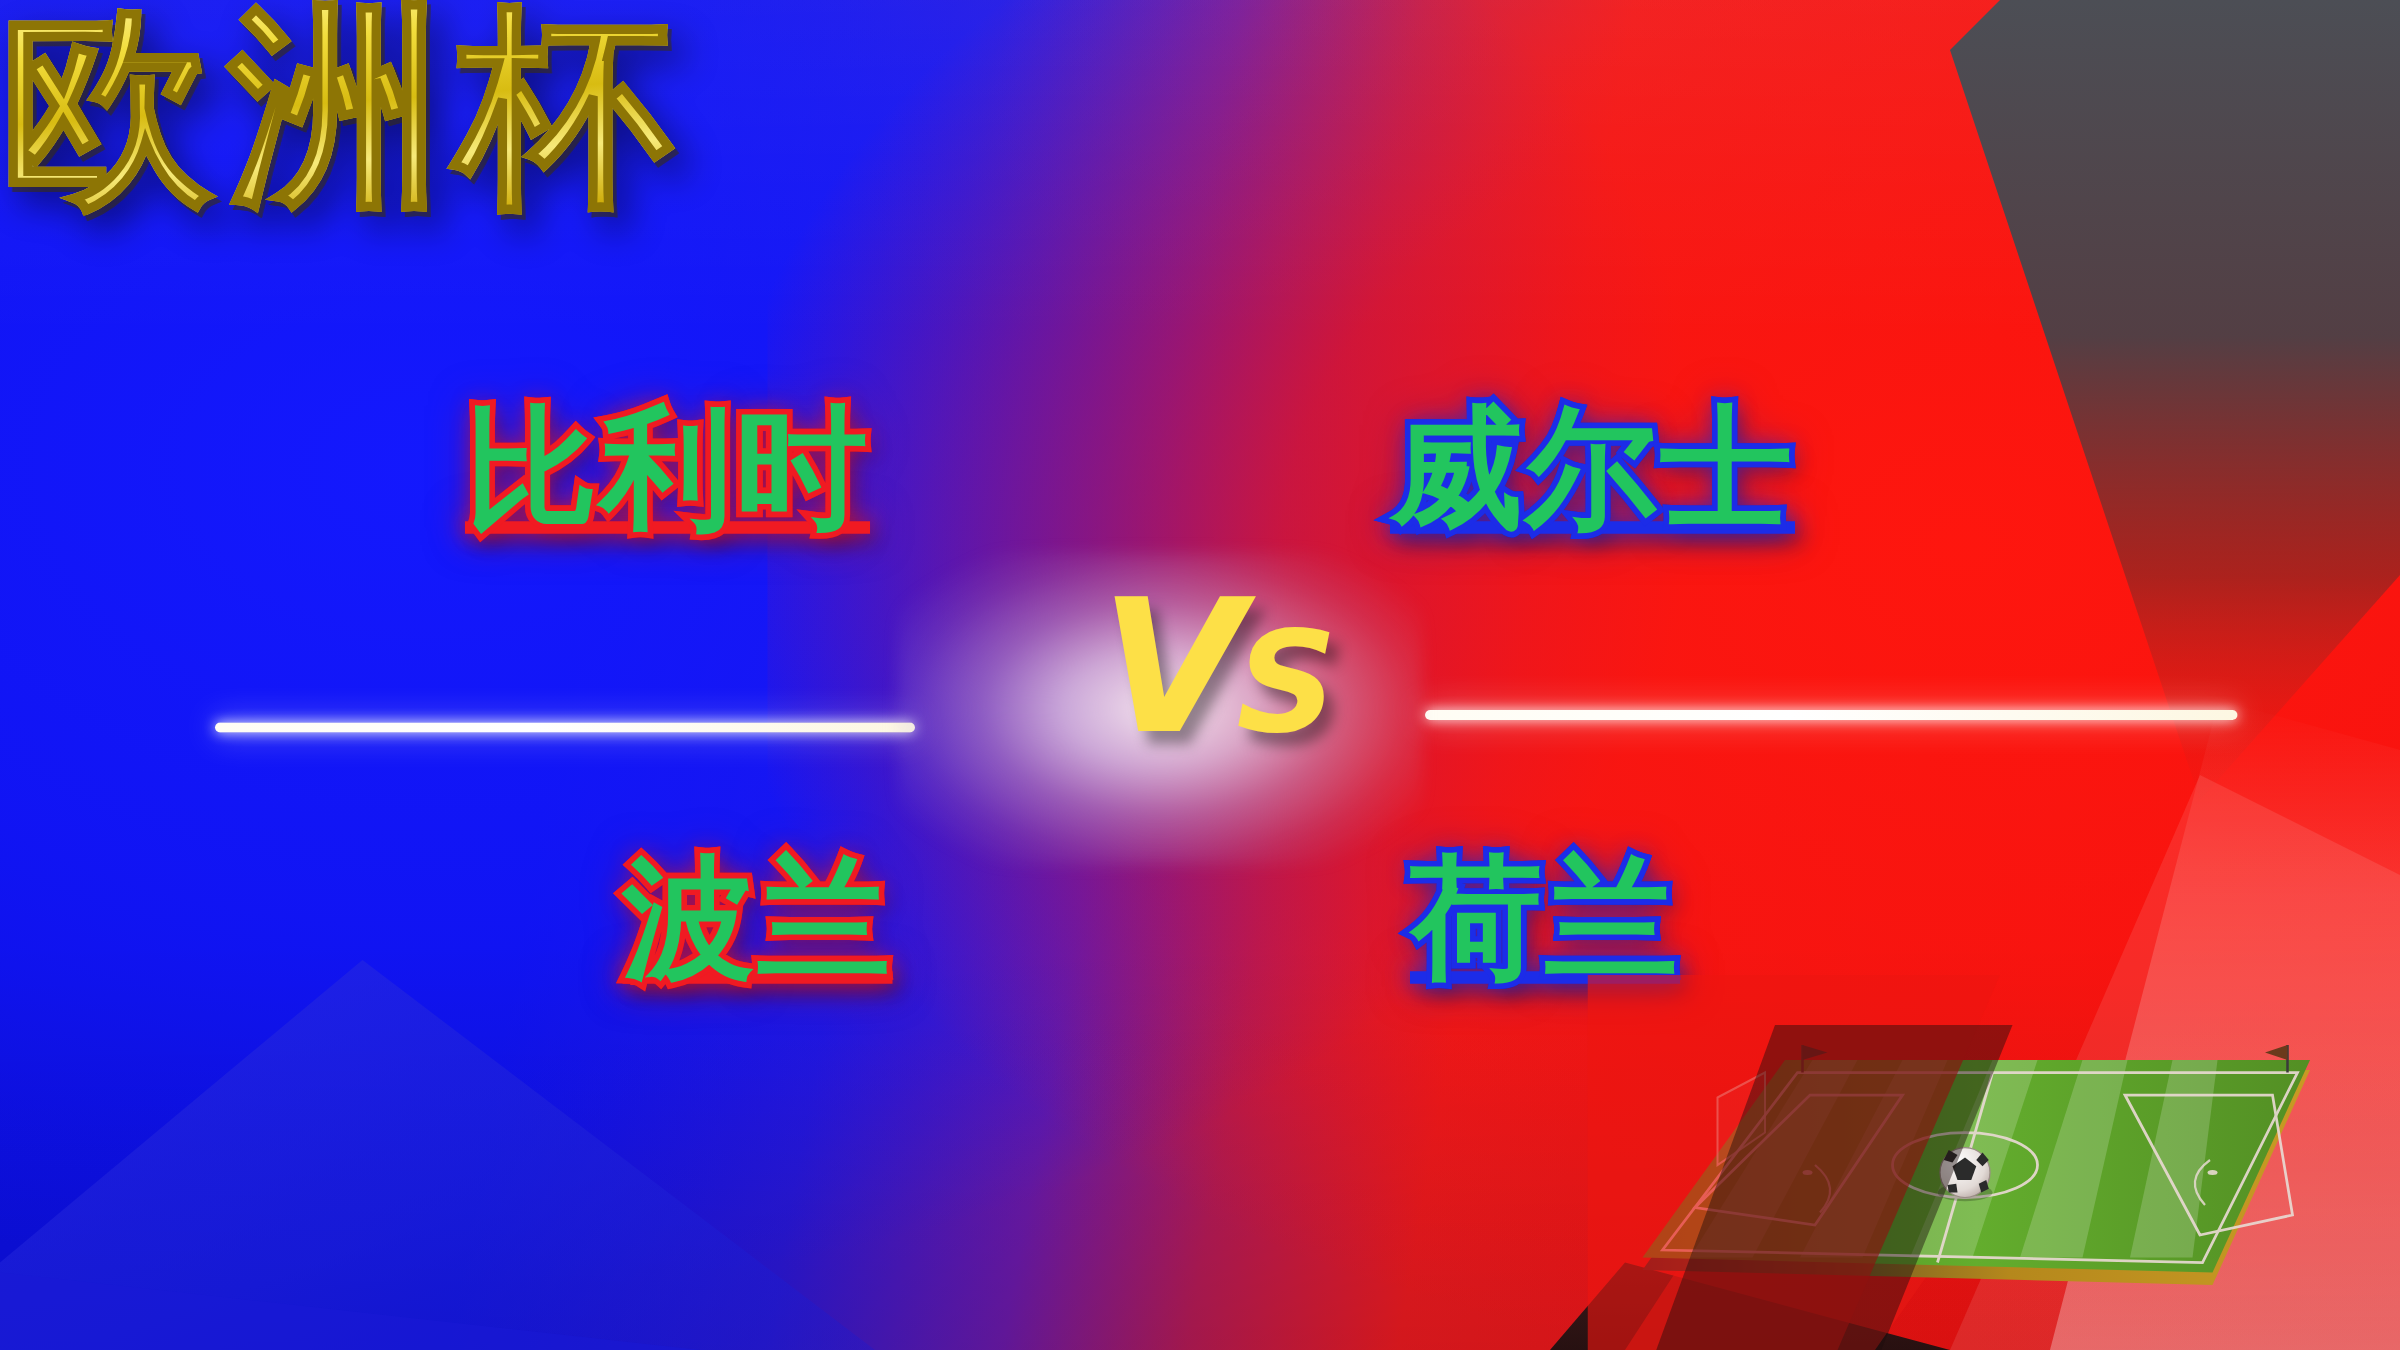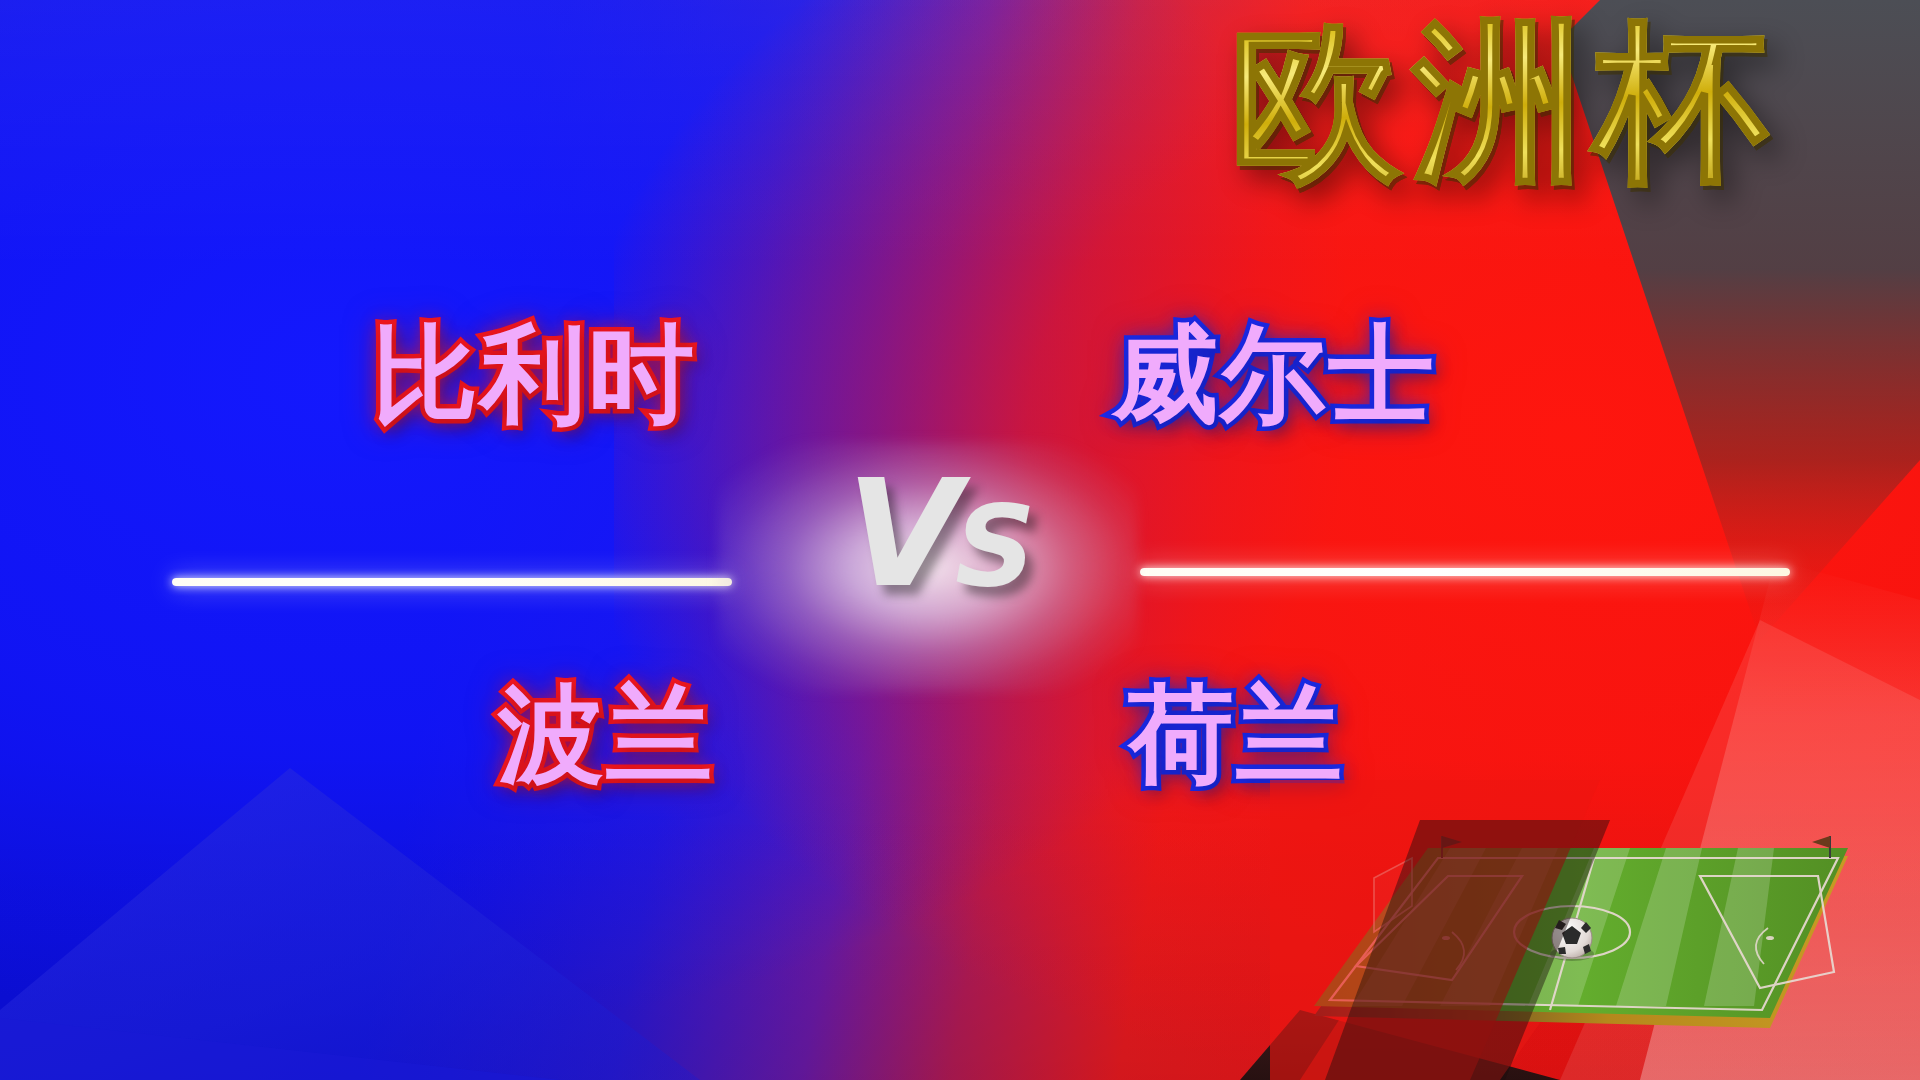--- a/index.html
+++ b/index.html
@@ -75,24 +75,24 @@
 
   
   .wedge-beam {
     position: absolute;
     left: 0; top: 0; width: 1920px; height: 1080px;
   }
 
   
   .title {
     position: absolute;
-    top: 16px;
+    top: 0;
     left: 0;
     width: 1776px;
-    text-align: right;
+    text-align: left;
     font-size: 172px;
     line-height: 1.0;
     font-weight: 700;
     letter-spacing: 10px;
     color: #e6d21e;
     white-space: nowrap;
     background: linear-gradient(176deg,
         #fdf39a 0%,
         #f2dd3c 16%,
         #d8bc12 34%,
@@ -109,22 +109,23 @@
       drop-shadow(10px 12px 14px rgba(0,0,0,0.45));
   }
 
   
   .team {
     position: absolute;
     font-size: 106px;
     font-weight: 700;
     line-height: 1;
     white-space: nowrap;
-    color: #f0abfc;
+    color: #22c55e;
     letter-spacing: 2px;
+    text-decoration: underline;
   }
   .team.red-edge {
     -webkit-text-stroke: 9px #f01a22;
     paint-order: stroke fill;
     text-shadow:
       0 0 18px rgba(240,20,30,0.85),
       0 0 34px rgba(200,12,20,0.55),
       6px 8px 16px rgba(0,0,0,0.35);
   }
   .team.blue-edge {
@@ -162,27 +163,27 @@
     background: radial-gradient(ellipse at 50% 50%,
         rgba(255,255,255,0.88) 0%,
         rgba(232,224,246,0.72) 26%,
         rgba(206,190,230,0.42) 48%,
         rgba(190,170,220,0.16) 68%,
         rgba(180,160,215,0.0) 85%);
     filter: blur(6px);
   }
   .vs-text {
     position: absolute;
-    left: 808px; top: 460px;
+    left: 842px; top: 460px;
     width: 260px;
     text-align: center;
     font-size: 148px;
     font-weight: 900;
     font-style: italic;
-    color: #e5e5e5;
+    color: #fde047;
     letter-spacing: -6px;
     line-height: 1;
     text-shadow: 8px 10px 10px rgba(0,0,0,0.38);
   }
   .vs-text .small { font-size: 112px; }
 
   
   .pitch-wrap {
     position: absolute;
     left: 1300px; top: 820px;

